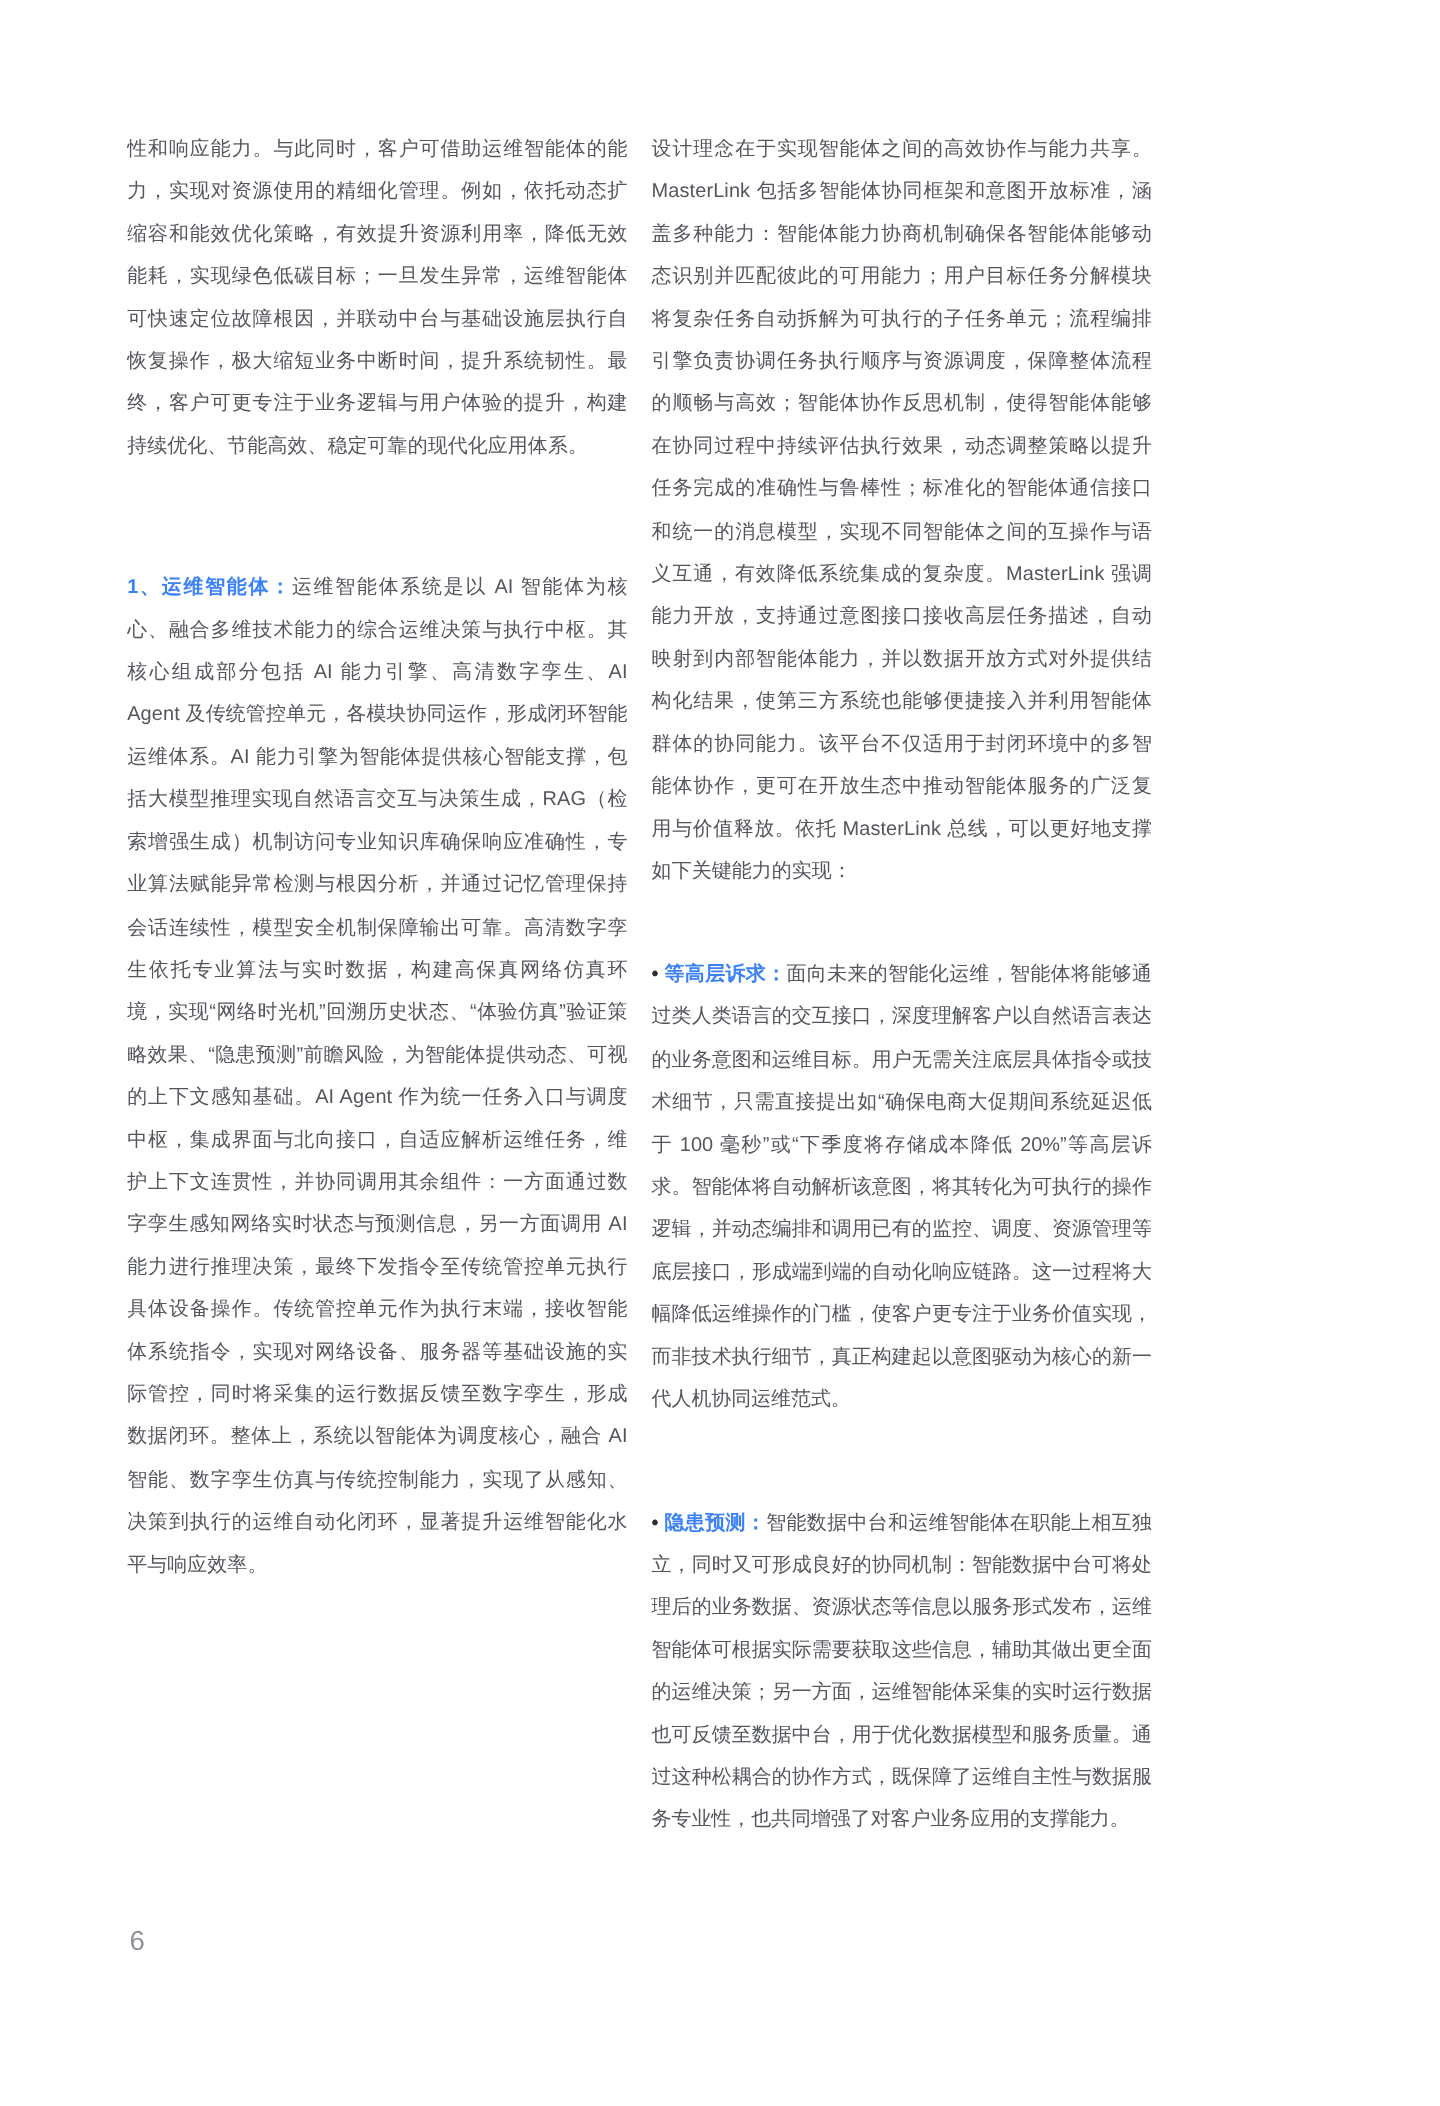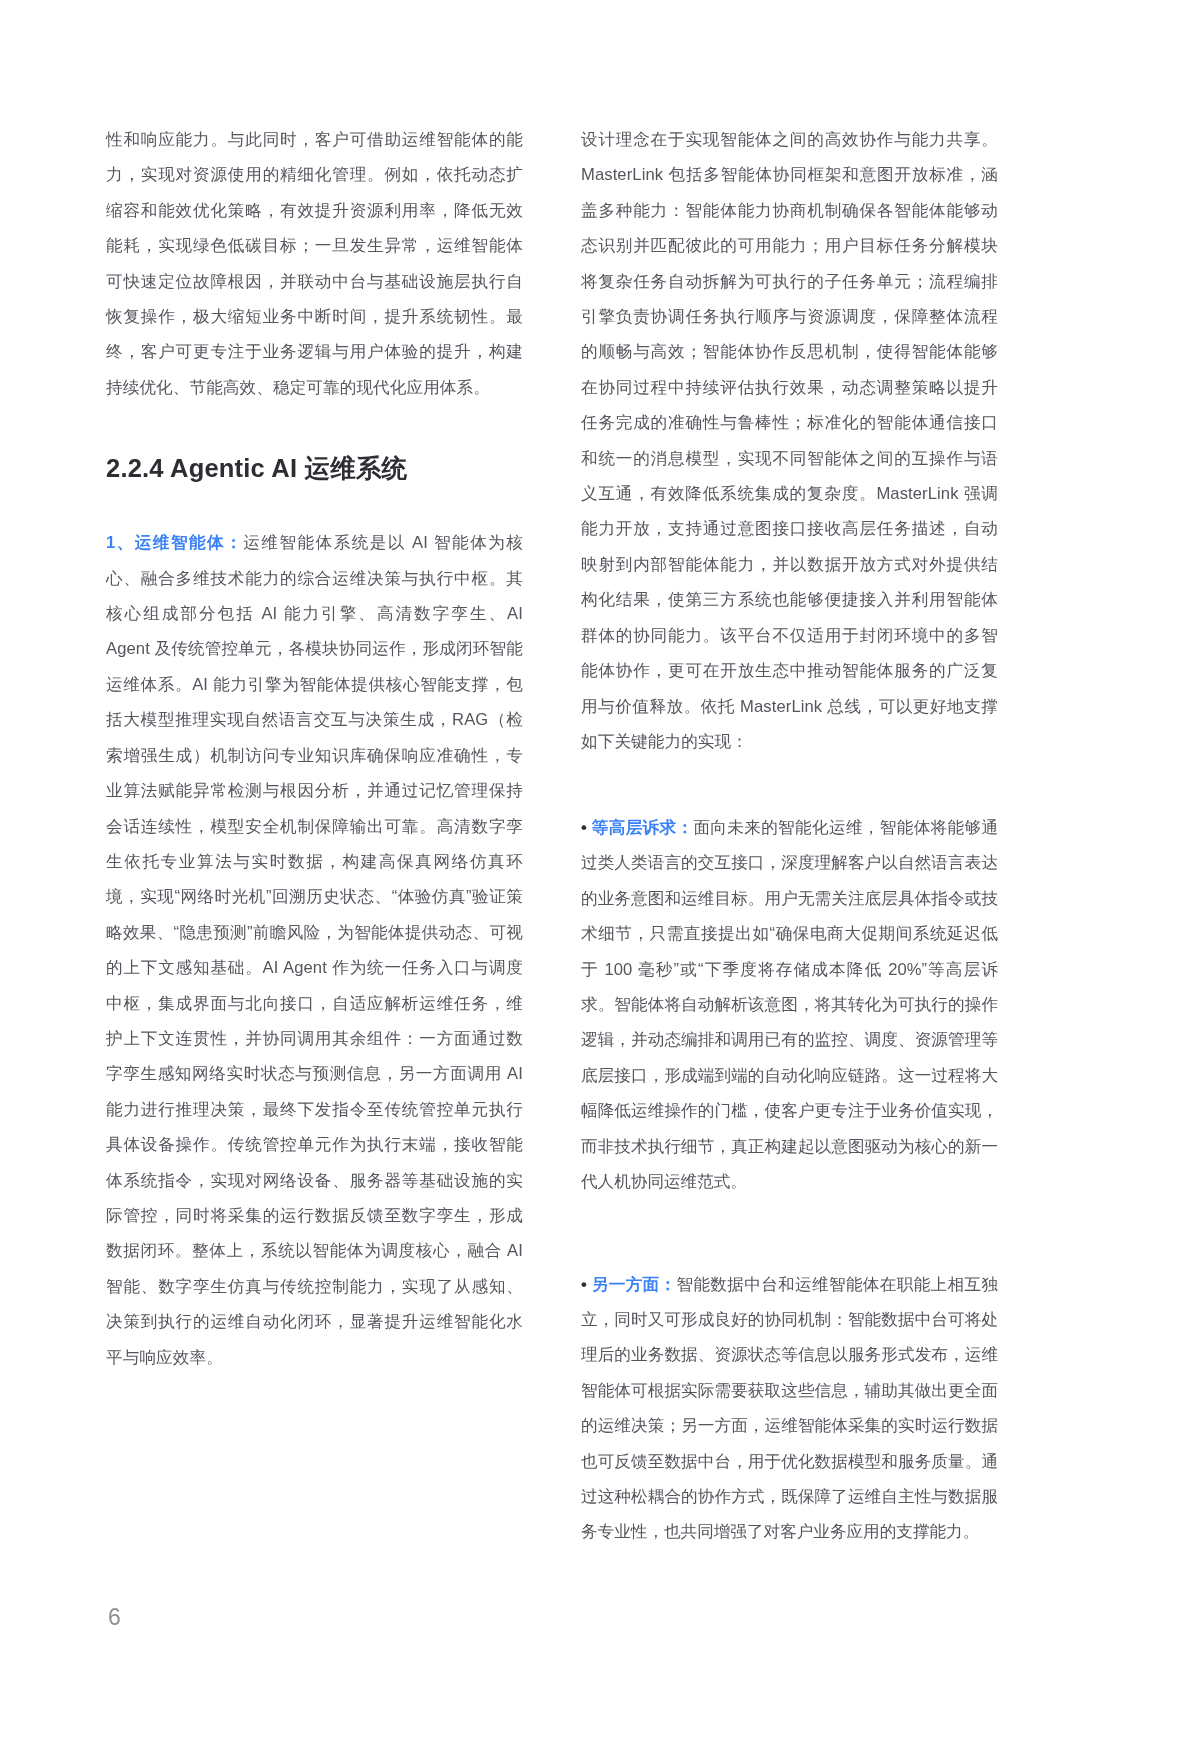--- a/index.html
+++ b/index.html
@@ -16,25 +16,25 @@
     overflow: hidden;
   }
   .page {
     position: absolute;
     inset: 0;
     background: #ffffff;
   }
   .content {
     position: absolute;
     left: 106px;
-    top: 122px;
+    top: 106px;
     width: 880px;
     height: 1380px;
     display: flex;
-    gap: 58px;
+    gap: 20px;
   }
   .col {
     width: 417px;
     flex: 0 0 417px;
   }
   p.body-text {
     margin: 0 0 0 0;
     font-size: 16.6px;
     line-height: 35.4px;
     color: #53565c;
@@ -92,42 +92,41 @@
 <div class="page">
 
   <div class="content">
 
     <div class="col col-left">
 
       <p class="body-text">性和响应能力。与此同时，客户可借助运维智能体的能力，实现对资源使用的精细化管理。例如，依托动态扩缩容和能效优化策略，有效提升资源利用率，降低无效能耗，实现绿色低碳目标；一旦发生异常，运维智能体可快速定位故障根因，并联动中台与基础设施层执行自恢复操作，极大缩短业务中断时间，提升系统韧性。最终，客户可更专注于业务逻辑与用户体验的提升，构建持续优化、节能高效、稳定可靠的现代化应用体系。</p>
 
       <div class="heading-top-gap"></div>
 
-      <h2 class="section-heading">2.2.4 Agentic AI 运维系统</h2>
 
       <div class="heading-bottom-gap"></div>
 
       <p class="body-text"><span class="lead">1、运维智能体：</span><span>运维智能体系统是以 AI 智能体为核心、融合多维技术能力的综合运维决策与执行中枢。其核心组成部分包括 AI 能力引擎、高清数字孪生、AI Agent 及传统管控单元，各模块协同运作，形成闭环智能运维体系。AI 能力引擎为智能体提供核心智能支撑，包括大模型推理实现自然语言交互与决策生成，RAG（检索增强生成）机制访问专业知识库确保响应准确性，专业算法赋能异常检测与根因分析，并通过记忆管理保持会话连续性，模型安全机制保障输出可靠。高清数字孪生依托专业算法与实时数据，构建高保真网络仿真环境，实现“网络时光机”回溯历史状态、“体验仿真”验证策略效果、“隐患预测”前瞻风险，为智能体提供动态、可视的上下文感知基础。AI Agent 作为统一任务入口与调度中枢，集成界面与北向接口，自适应解析运维任务，维护上下文连贯性，并协同调用其余组件：一方面通过数字孪生感知网络实时状态与预测信息，另一方面调用 AI 能力进行推理决策，最终下发指令至传统管控单元执行具体设备操作。传统管控单元作为执行末端，接收智能体系统指令，实现对网络设备、服务器等基础设施的实际管控，同时将采集的运行数据反馈至数字孪生，形成数据闭环。整体上，系统以智能体为调度核心，融合 AI 智能、数字孪生仿真与传统控制能力，实现了从感知、决策到执行的运维自动化闭环，显著提升运维智能化水平与响应效率。</span></p>
 
       <div class="para-gap"></div>
 
 
     </div>
 
     <div class="col col-right">
 
       <p class="body-text">设计理念在于实现智能体之间的高效协作与能力共享。MasterLink 包括多智能体协同框架和意图开放标准，涵盖多种能力：智能体能力协商机制确保各智能体能够动态识别并匹配彼此的可用能力；用户目标任务分解模块将复杂任务自动拆解为可执行的子任务单元；流程编排引擎负责协调任务执行顺序与资源调度，保障整体流程的顺畅与高效；智能体协作反思机制，使得智能体能够在协同过程中持续评估执行效果，动态调整策略以提升任务完成的准确性与鲁棒性；标准化的智能体通信接口和统一的消息模型，实现不同智能体之间的互操作与语义互通，有效降低系统集成的复杂度。MasterLink 强调能力开放，支持通过意图接口接收高层任务描述，自动映射到内部智能体能力，并以数据开放方式对外提供结构化结果，使第三方系统也能够便捷接入并利用智能体群体的协同能力。该平台不仅适用于封闭环境中的多智能体协作，更可在开放生态中推动智能体服务的广泛复用与价值释放。依托 MasterLink 总线，可以更好地支撑如下关键能力的实现：</p>
 
       <div class="para-gap"></div>
 
       <p class="bullet-item"><span class="bullet-mark">•</span>&nbsp;<span class="lead">等高层诉求：</span><span>面向未来的智能化运维，智能体将能够通过类人类语言的交互接口，深度理解客户以自然语言表达的业务意图和运维目标。用户无需关注底层具体指令或技术细节，只需直接提出如“确保电商大促期间系统延迟低于 100 毫秒”或“下季度将存储成本降低 20%”等高层诉求。智能体将自动解析该意图，将其转化为可执行的操作逻辑，并动态编排和调用已有的监控、调度、资源管理等底层接口，形成端到端的自动化响应链路。这一过程将大幅降低运维操作的门槛，使客户更专注于业务价值实现，而非技术执行细节，真正构建起以意图驱动为核心的新一代人机协同运维范式。</span></p>
 
       <div class="para-gap"></div>
 
-      <p class="bullet-item"><span class="bullet-mark">•</span>&nbsp;<span class="lead">另一方面：</span><span>智能数据中台和运维智能体在职能上相互独立，同时又可形成良好的协同机制：智能数据中台可将处理后的业务数据、资源状态等信息以服务形式发布，运维智能体可根据实际需要获取这些信息，辅助其做出更全面的运维决策；另一方面，运维智能体采集的实时运行数据也可反馈至数据中台，用于优化数据模型和服务质量。通过这种松耦合的协作方式，既保障了运维自主性与数据服务专业性，也共同增强了对客户业务应用的支撑能力。</span></p>
+      <p class="bullet-item"><span class="bullet-mark">•</span>&nbsp;<span class="lead">隐患预测：</span><span>智能数据中台和运维智能体在职能上相互独立，同时又可形成良好的协同机制：智能数据中台可将处理后的业务数据、资源状态等信息以服务形式发布，运维智能体可根据实际需要获取这些信息，辅助其做出更全面的运维决策；另一方面，运维智能体采集的实时运行数据也可反馈至数据中台，用于优化数据模型和服务质量。通过这种松耦合的协作方式，既保障了运维自主性与数据服务专业性，也共同增强了对客户业务应用的支撑能力。</span></p>
 
     </div>
 
   </div>
 
   <div class="page-number">6</div>
 
 </div>
 
 </body></html>

